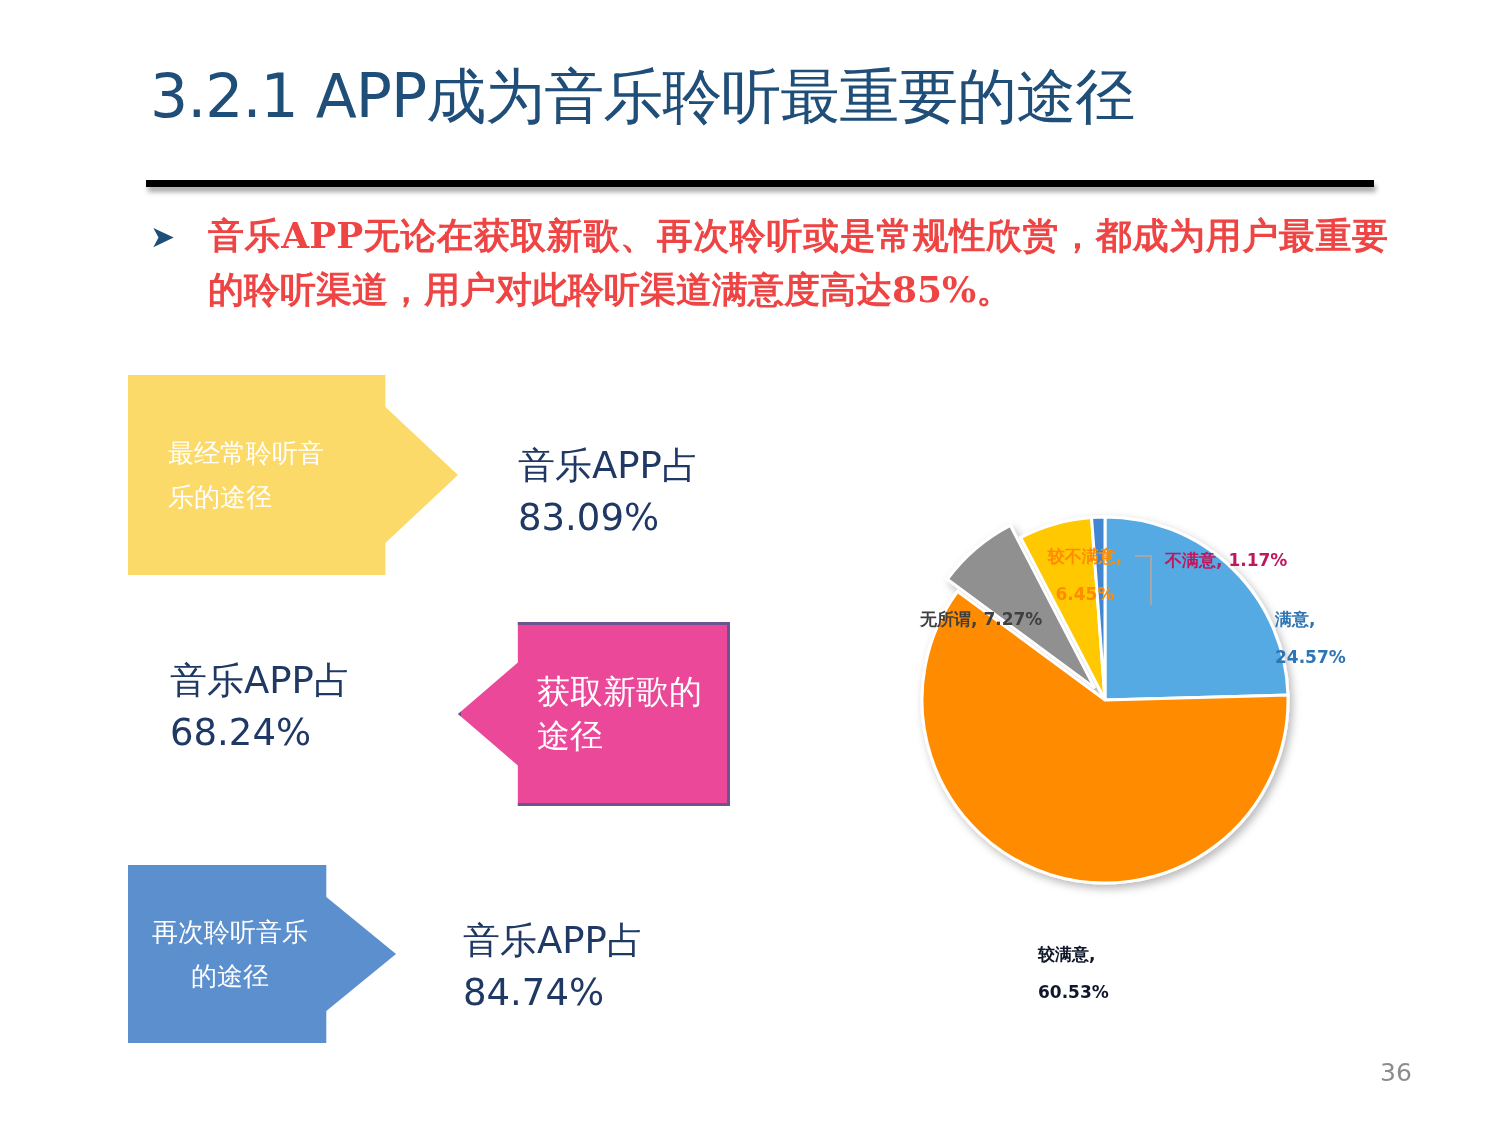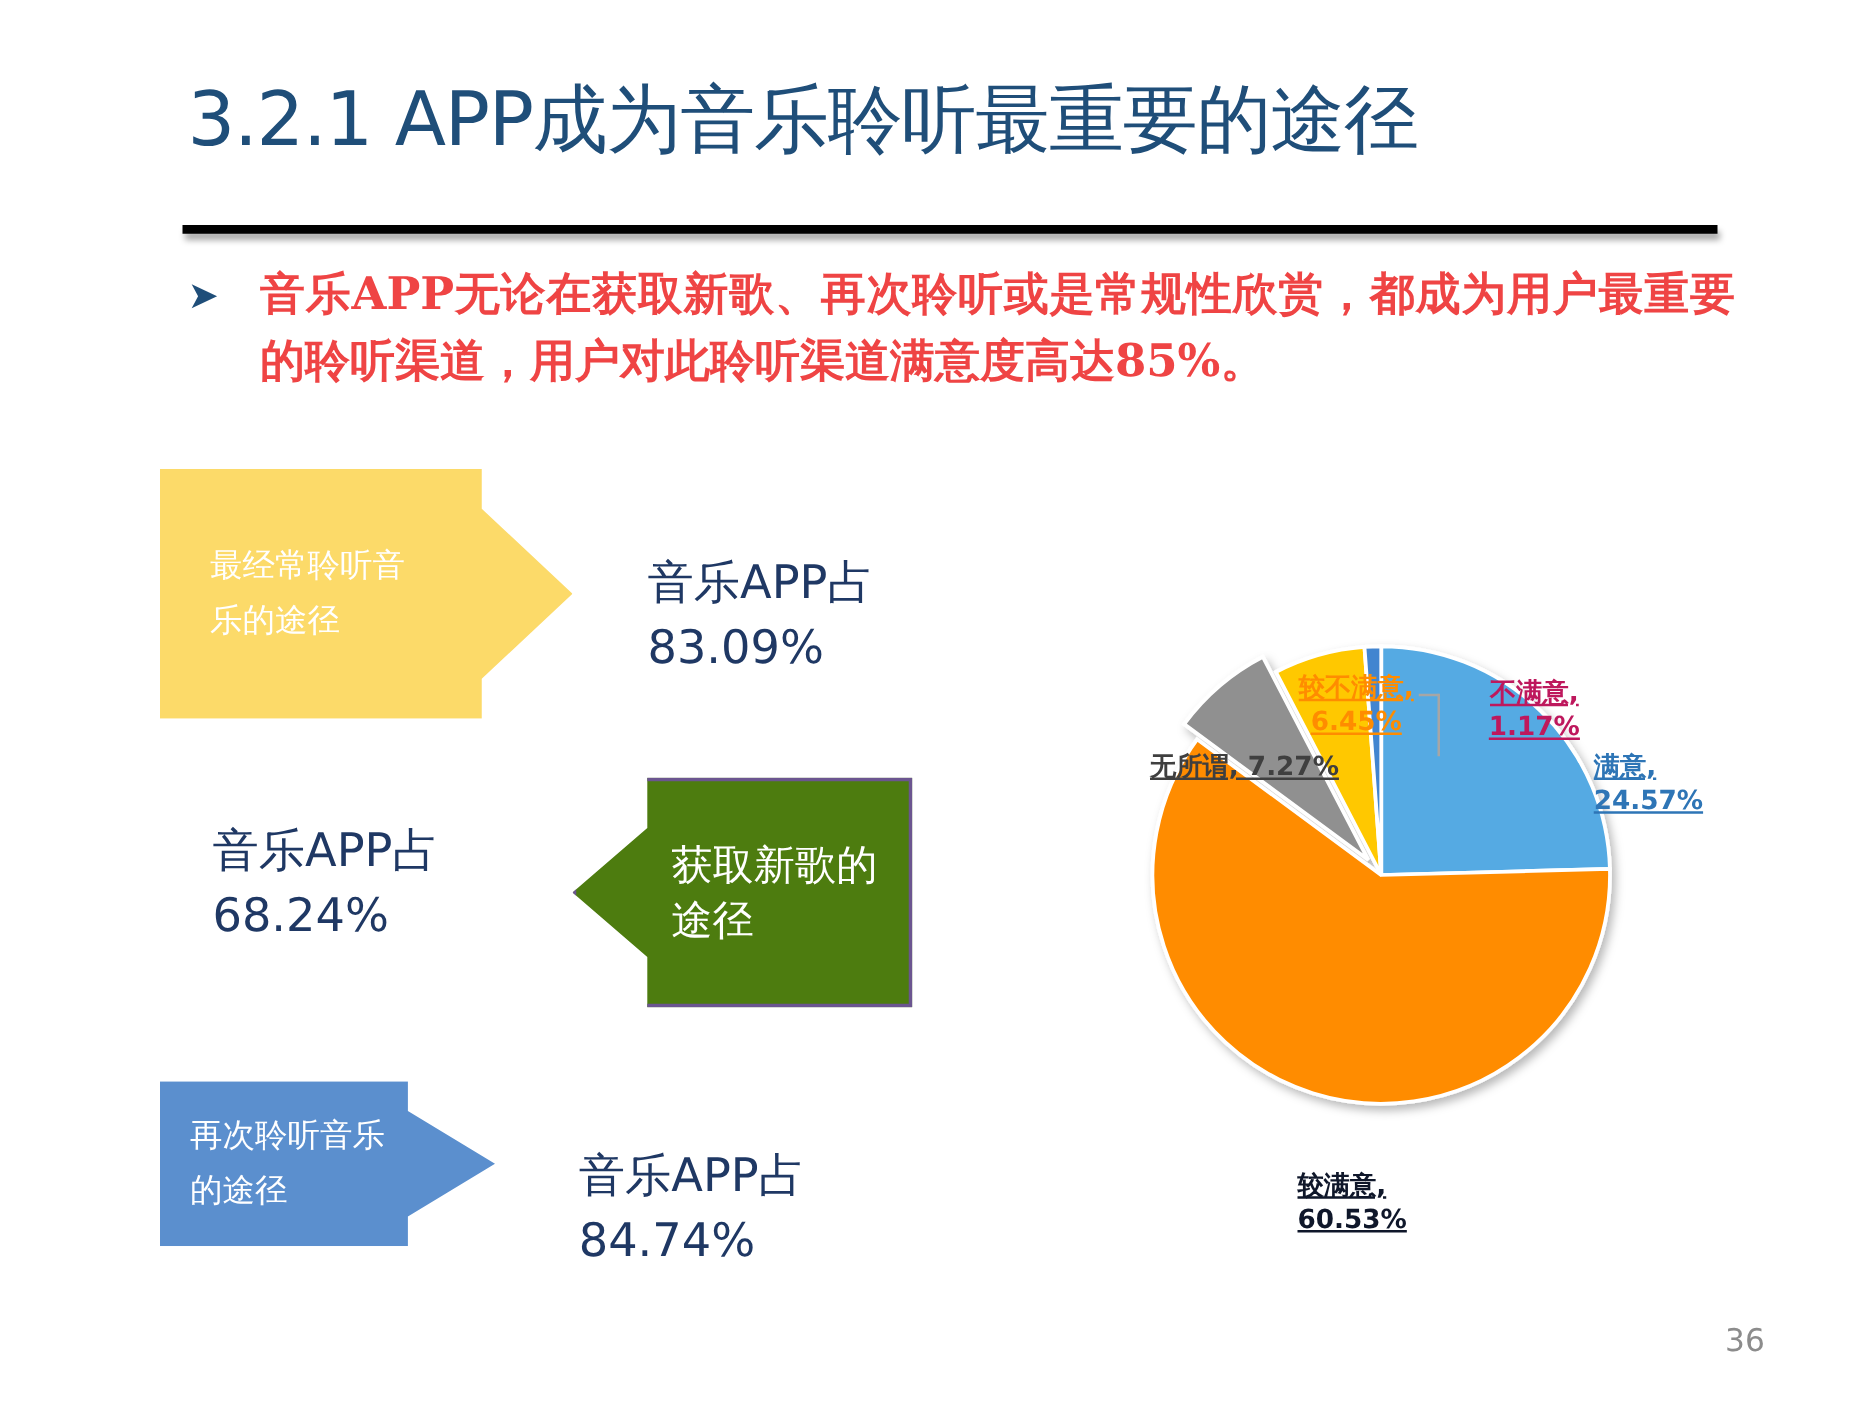--- a/index.html
+++ b/index.html
@@ -98,35 +98,36 @@
     height: 200px;
     background: #FCDA69;
     clip-path: polygon(0 0, 78% 0, 78% 16%, 100% 50%, 78% 84%, 78% 100%, 0 100%);
     padding-left: 40px;
   }
   .callout-purple {
     left: 458px;
     top: 622px;
     width: 272px;
     height: 184px;
-    background: #4d7c0f;
+    background: #ec4899;
     border: 3px solid #6B5590;
     box-sizing: border-box;
     clip-path: polygon(22% 0, 100% 0, 100% 100%, 22% 100%, 22% 78%, 0 50%, 22% 22%);
     padding-left: 76px;
   }
   .callout-purple .callout-label { font-size: 33px; }
   .callout-blue {
     left: 128px;
     top: 865px;
     width: 268px;
-    height: 132px;
+    height: 178px;
     background: #5B8FCE;
     clip-path: polygon(0 0, 74% 0, 74% 18%, 100% 50%, 74% 82%, 74% 100%, 0 100%);
     padding-left: 24px;
+    text-align: center;
   }
 
   
   .side-value {
     position: absolute;
     color: #1F3864;
     font-family: "DejaVu Sans", sans-serif;
     font-size: 37px;
     line-height: 52px;
     white-space: pre-line;
@@ -154,25 +155,24 @@
     position: absolute;
     left: -20px;
     top: -20px;
     width: 410px;
     height: 410px;
     overflow: visible;
   }
   .pie-label {
     position: absolute;
     font-family: "DejaVu Sans", sans-serif;
-    font-size: 21px;
-    line-height: 27px;
+    font-size: 17px;
+    line-height: 38px;
     font-weight: 700;
     white-space: pre-line;
-    text-decoration: underline;
   }
   .lbl-manyi     { left: 355px; top: 85px;  color: #2E75B6; text-align: left; }
   .lbl-jiaomanyi { left: 118px; top: 420px; color: #0f172a; text-align: left; }
   .lbl-wusuowei  { left: 0px;   top: 85px;  color: #3F3F3F; text-align: right; }
   .lbl-jiaobuman { left: 105px; top: 22px;  color: #FF8C00; text-align: center; width: 120px; }
   .lbl-buman     { left: 245px; top: 26px;  color: #be185d; text-align: center; }
 
   .leader {
     position: absolute;
     background: #A6A6A6;

